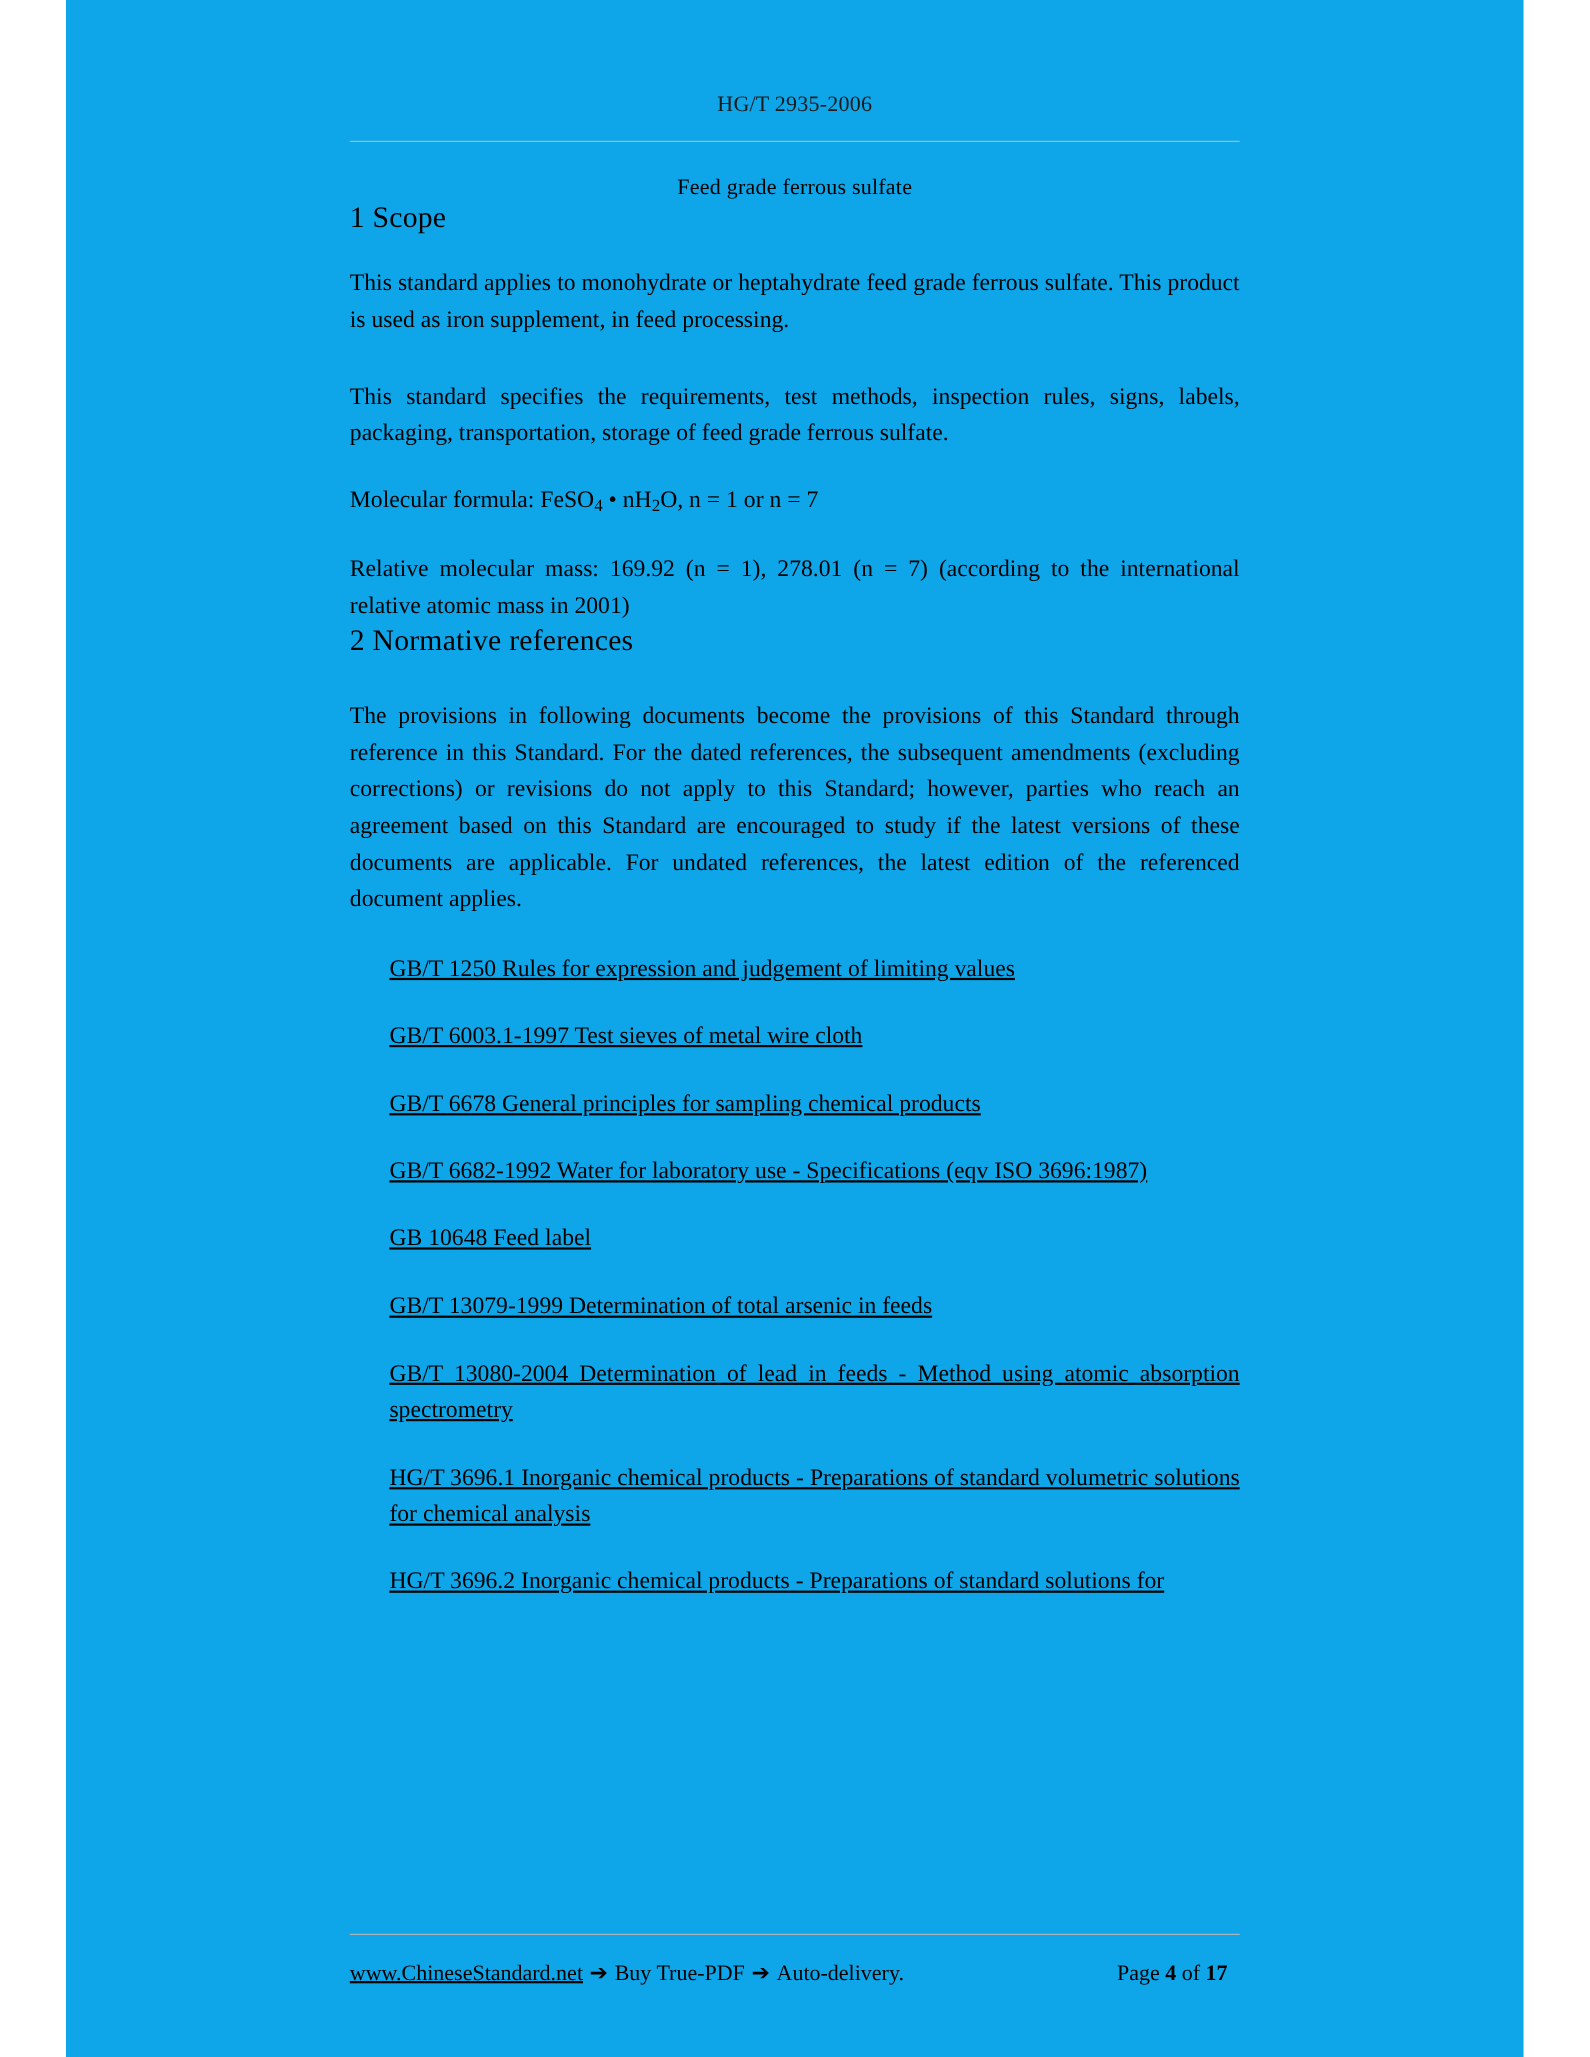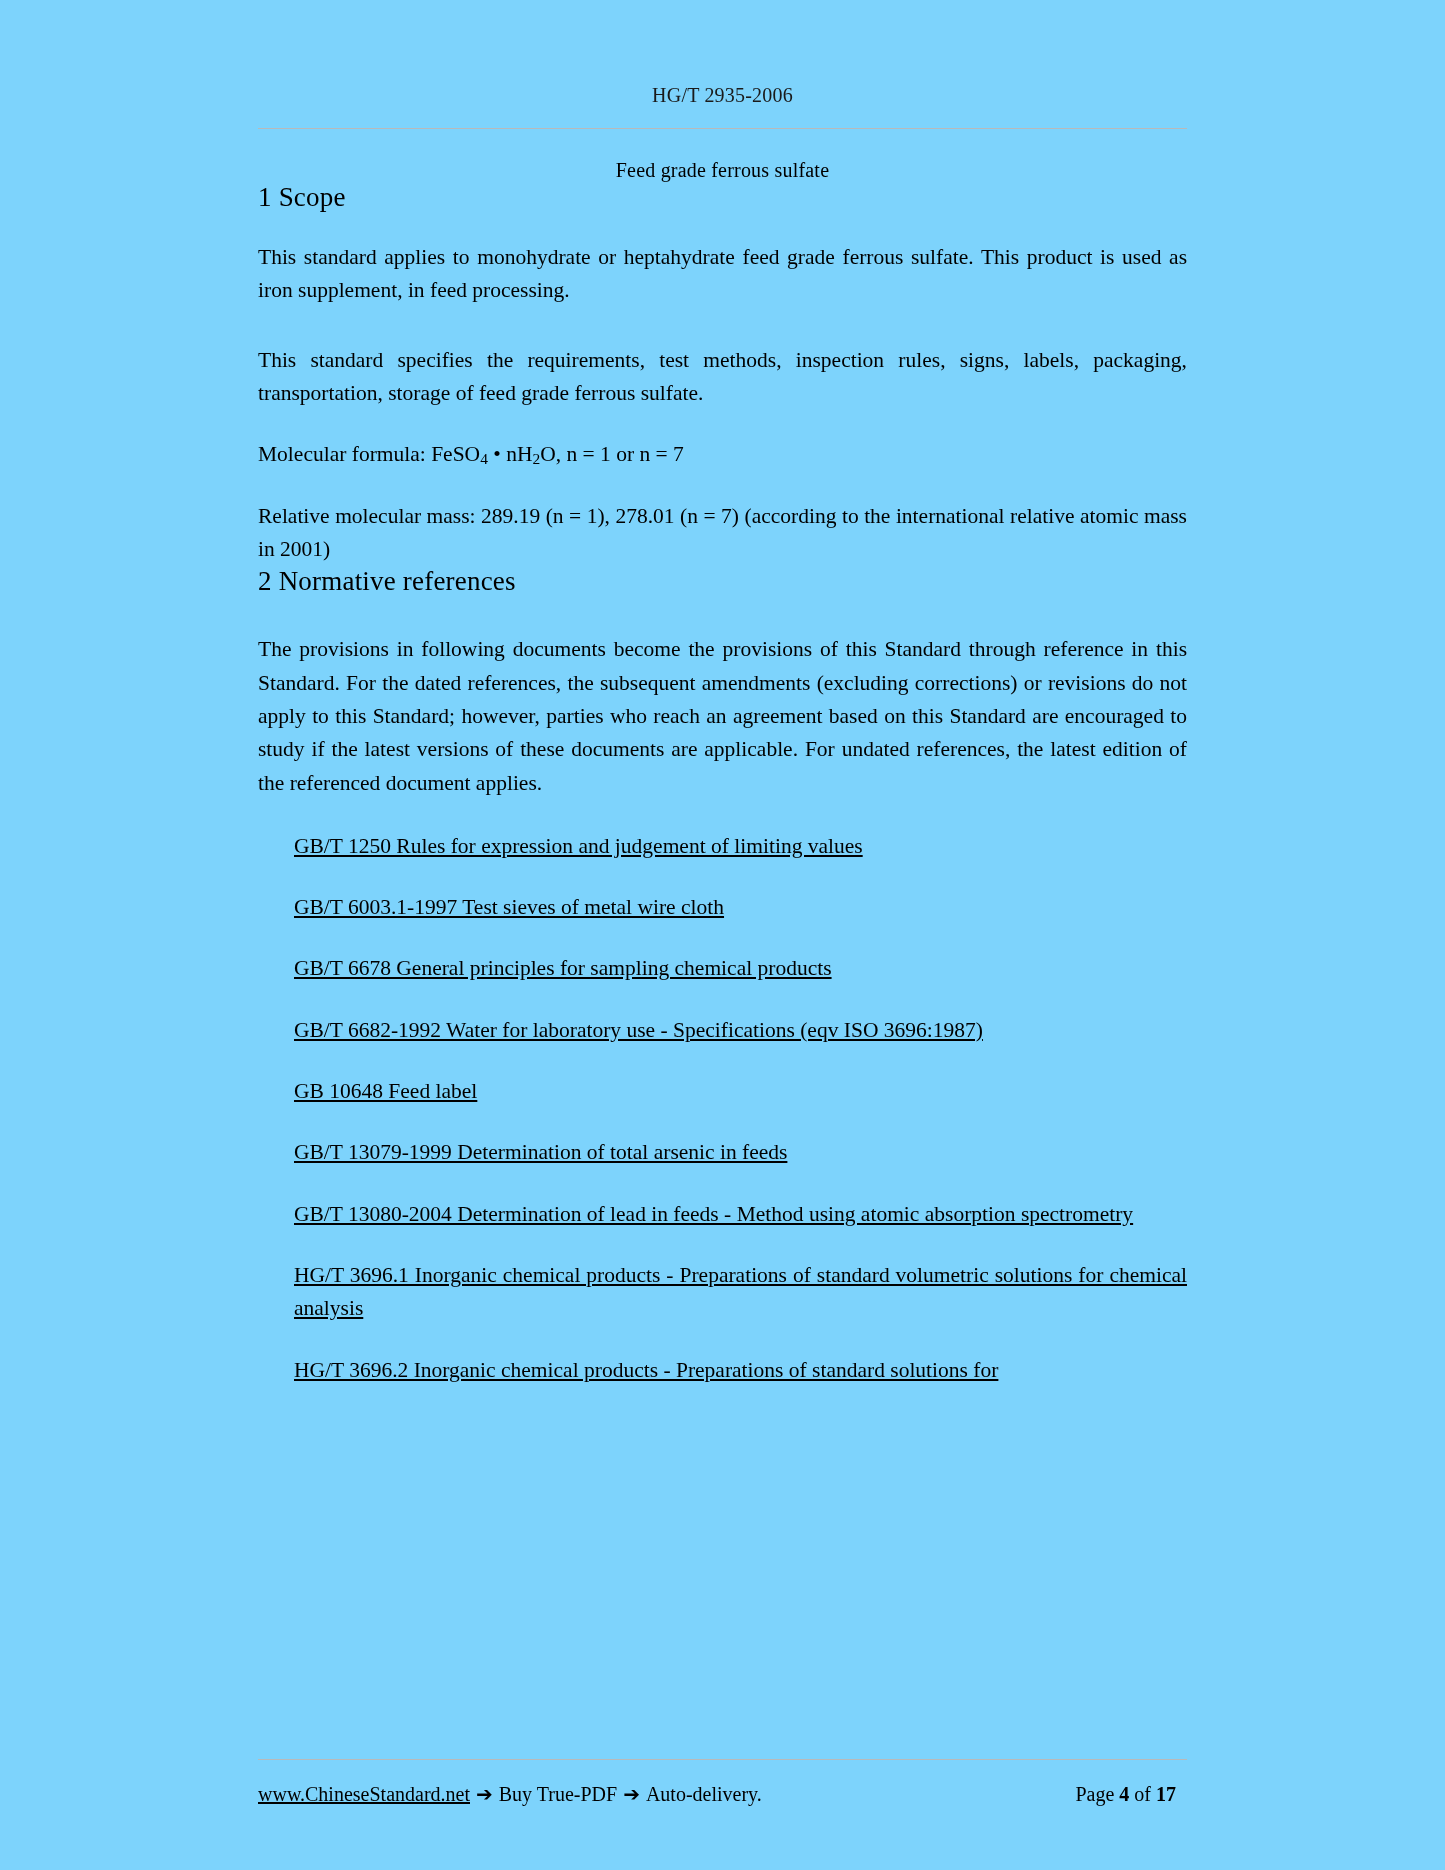--- a/index.html
+++ b/index.html
@@ -6,24 +6,24 @@
     margin: 0;
     padding: 0;
     background: #ffffff;
   }
   body {
     font-family: "Liberation Serif", "DejaVu Serif", serif;
     color: #000000;
   }
   .page {
     position: relative;
-    width: 1445px;
+    width: 1325px;
     height: 1870px;
     margin: 0 auto;
-    background: #7dd3fc;
+    background: #0ea5e9;
     box-sizing: border-box;
   }
   .content {
     position: absolute;
     left: 258px;
     right: 258px;
     top: 0;
     bottom: 0;
   }
   .header {
@@ -122,21 +122,21 @@
       <div class="header-rule"></div>
     </div>
 
     <div class="doc-title">Feed grade ferrous sulfate</div>
 
     <h2 class="section sec1">1 Scope</h2>
 
     <p class="para gap">This standard applies to monohydrate or heptahydrate feed grade ferrous sulfate. This product is used as iron supplement, in feed processing.</p>
     <p class="para first">This standard specifies the requirements, test methods, inspection rules, signs, labels, packaging, transportation, storage of feed grade ferrous sulfate.</p>
     <p class="para gap">Molecular formula: FeSO<sub>4</sub> • nH<sub>2</sub>O, n = 1 or n = 7</p>
-    <p class="para gap">Relative molecular mass: 289.19 (n = 1), 278.01 (n = 7) (according to the international relative atomic mass in 2001)</p>
+    <p class="para gap">Relative molecular mass: 169.92 (n = 1), 278.01 (n = 7) (according to the international relative atomic mass in 2001)</p>
 
     <h2 class="section sec2">2 Normative references</h2>
 
     <p class="para first">The provisions in following documents become the provisions of this Standard through reference in this Standard. For the dated references, the subsequent amendments (excluding corrections) or revisions do not apply to this Standard; however, parties who reach an agreement based on this Standard are encouraged to study if the latest versions of these documents are applicable. For undated references, the latest edition of the referenced document applies.</p>
 
     <div class="refs">
       <p class="ref-item">GB/T 1250 Rules for expression and judgement of limiting values</p>
       <p class="ref-item">GB/T 6003.1-1997 Test sieves of metal wire cloth</p>
       <p class="ref-item">GB/T 6678 General principles for sampling chemical products</p>
       <p class="ref-item">GB/T 6682-1992 Water for laboratory use - Specifications (eqv ISO 3696:1987)</p>

